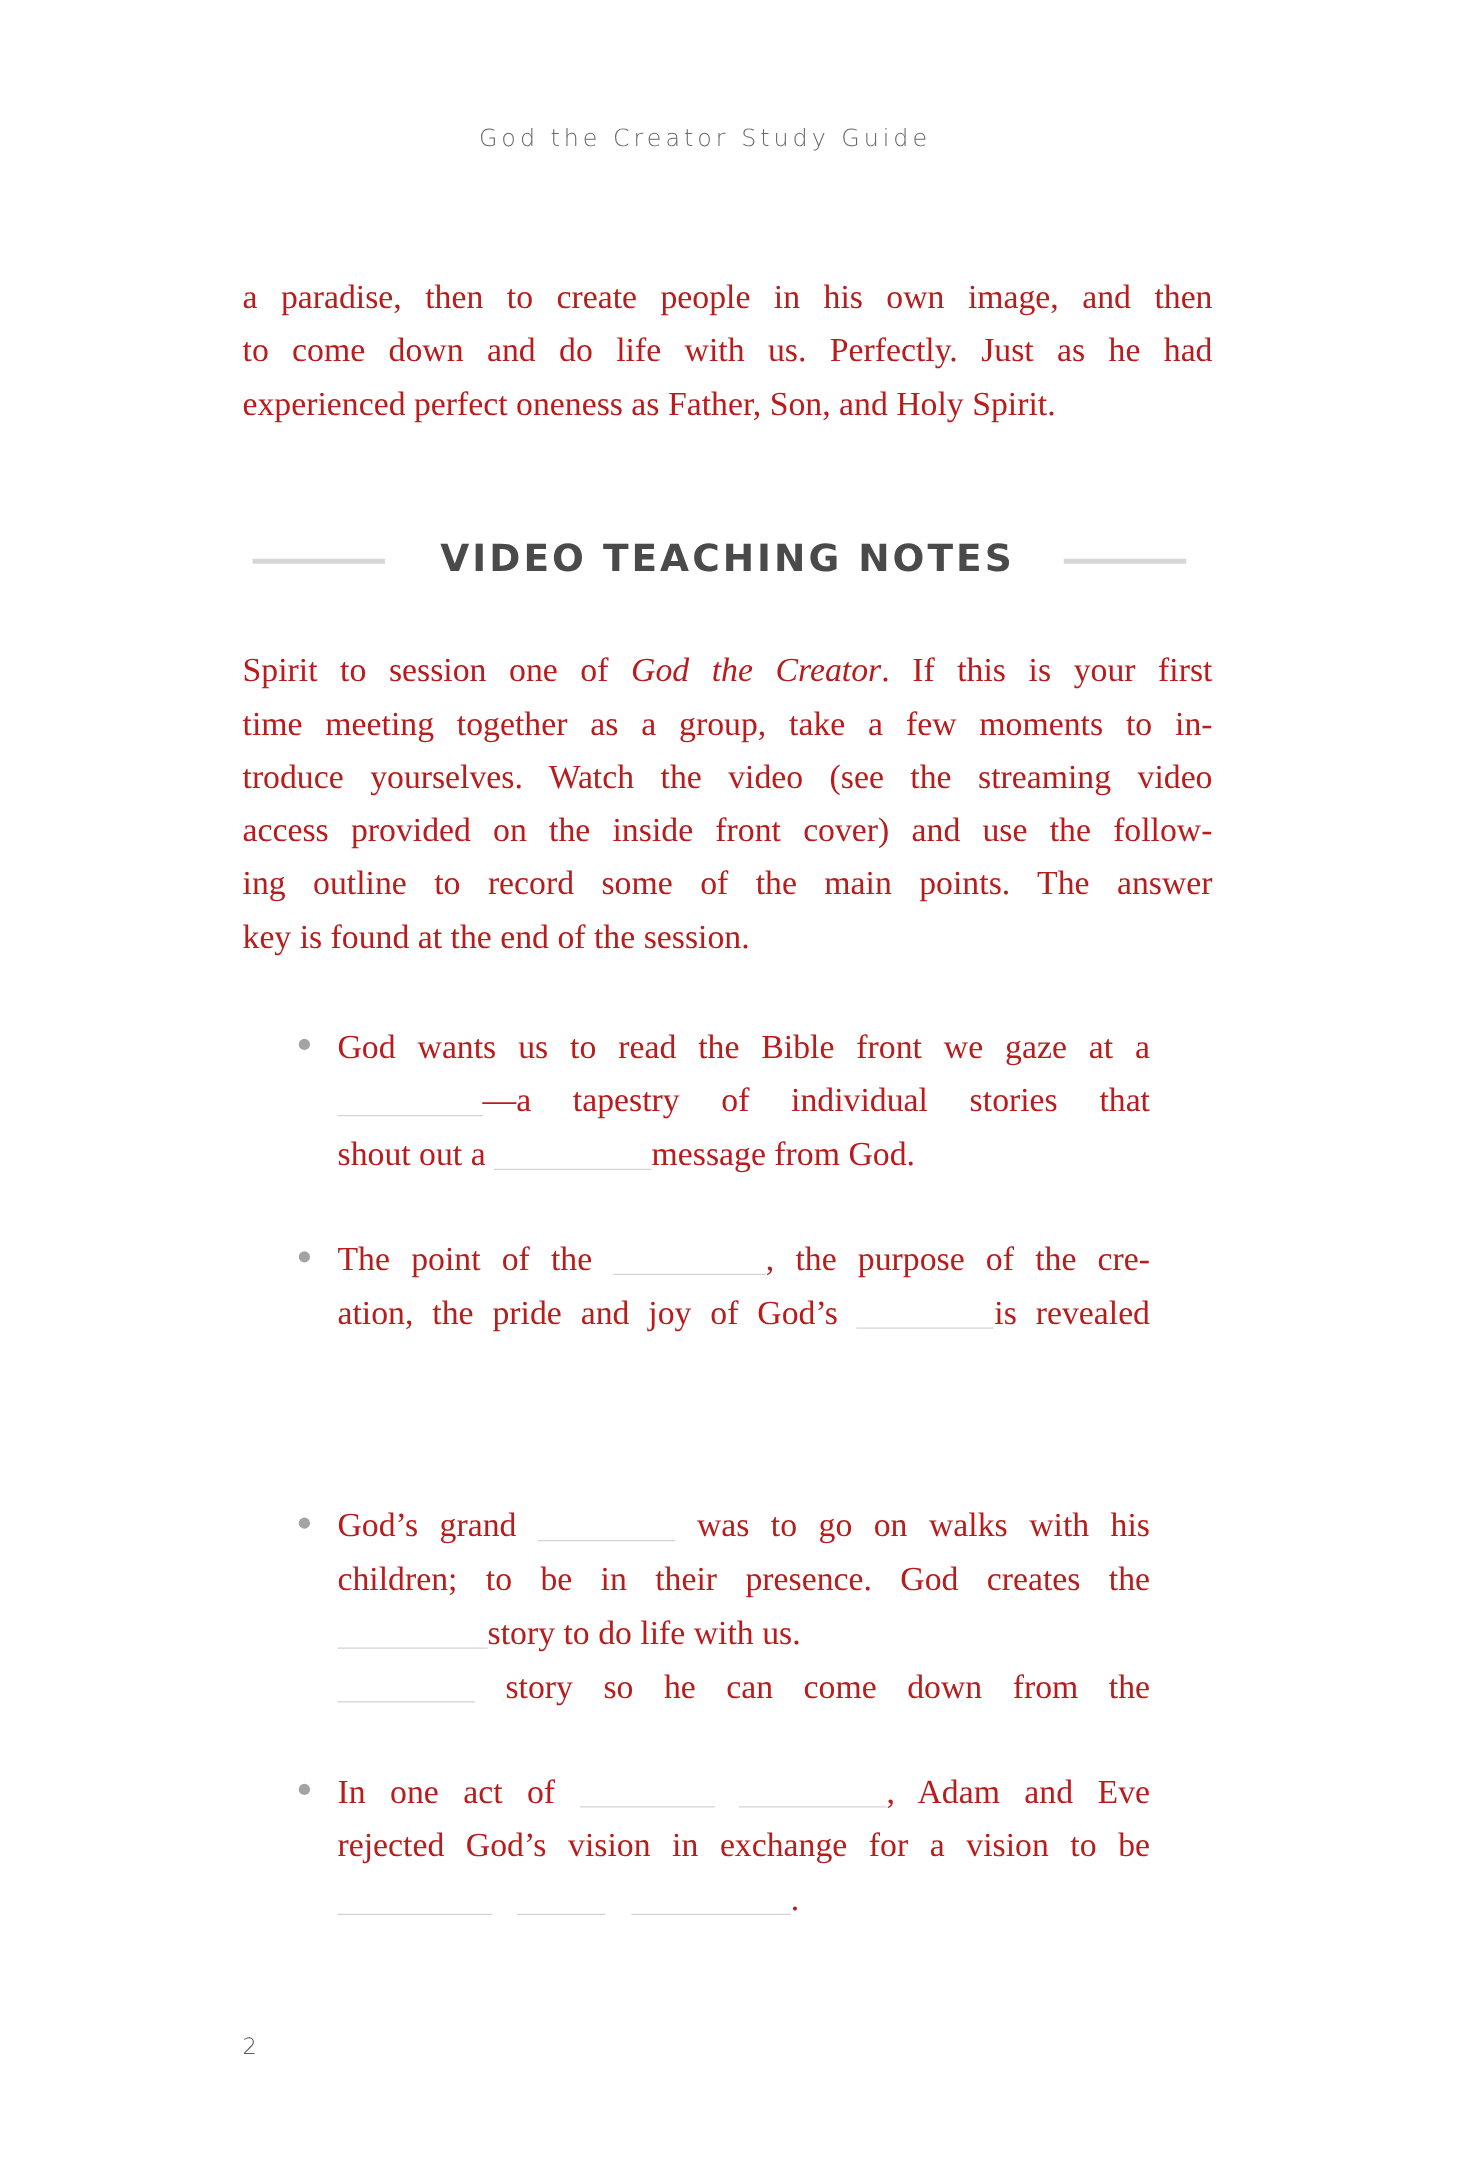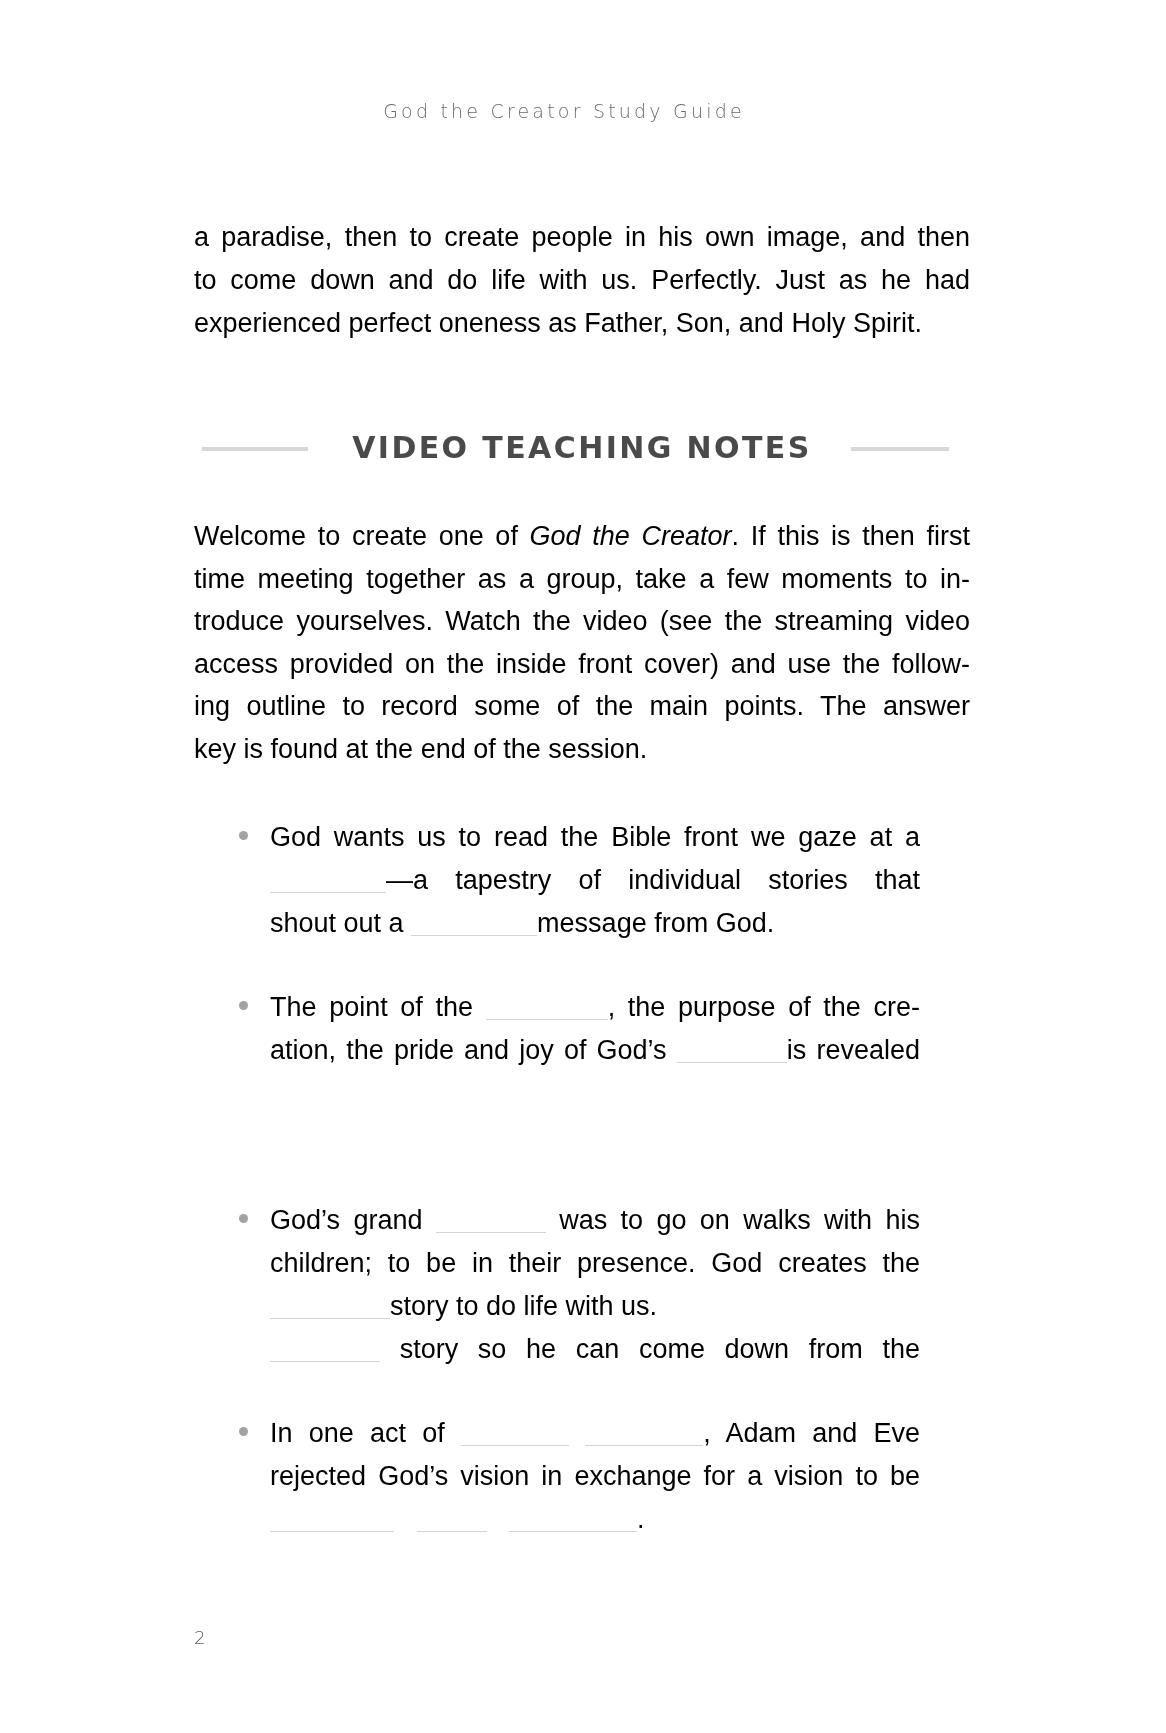--- a/index.html
+++ b/index.html
@@ -20,22 +20,22 @@
       width: 1128px;
       top: 100px;
       text-align: center;
       font-family: "DejaVu Sans", sans-serif;
       font-weight: 300;
       font-size: 19px;
       letter-spacing: 3.2px;
       color: #6a6a6a;
     }
     .serif {
-      font-family: Liberation Sans, sans-serif;
-      color: #000000;
+      font-family: Liberation Serif, serif;
+      color: #b91c1c;
     }
     .para-top {
       position: absolute;
       left: 194px;
       width: 776px;
       top: 216px;
       font-size: 27px;
       line-height: 43px;
       text-align: justify;
       text-align-last: left;
@@ -159,21 +159,21 @@
   <span class="line last">experienced perfect oneness as Father, Son, and Holy Spirit.</span>
 </div>
 
 <div class="section-heading">
   <div class="rule left"></div>
   <div class="heading-text">VIDEO TEACHING NOTES</div>
   <div class="rule right"></div>
 </div>
 
 <div class="intro serif">
-  <span class="line"><span>Welcome to create one of </span><em>God the Creator</em><span>. If this is then first</span></span>
+  <span class="line"><span>Spirit to session one of </span><em>God the Creator</em><span>. If this is your first</span></span>
   <span class="line">time meeting together as a group, take a few moments to in-</span>
   <span class="line">troduce yourselves. Watch the video (see the streaming video</span>
   <span class="line">access provided on the inside front cover) and use the follow-</span>
   <span class="line">ing outline to record some of the main points. The answer</span>
   <span class="line last">key is found at the end of the session.</span>
 </div>
 
 <div class="bullets serif">
 
   <div class="bullet" style="top:816px;">

